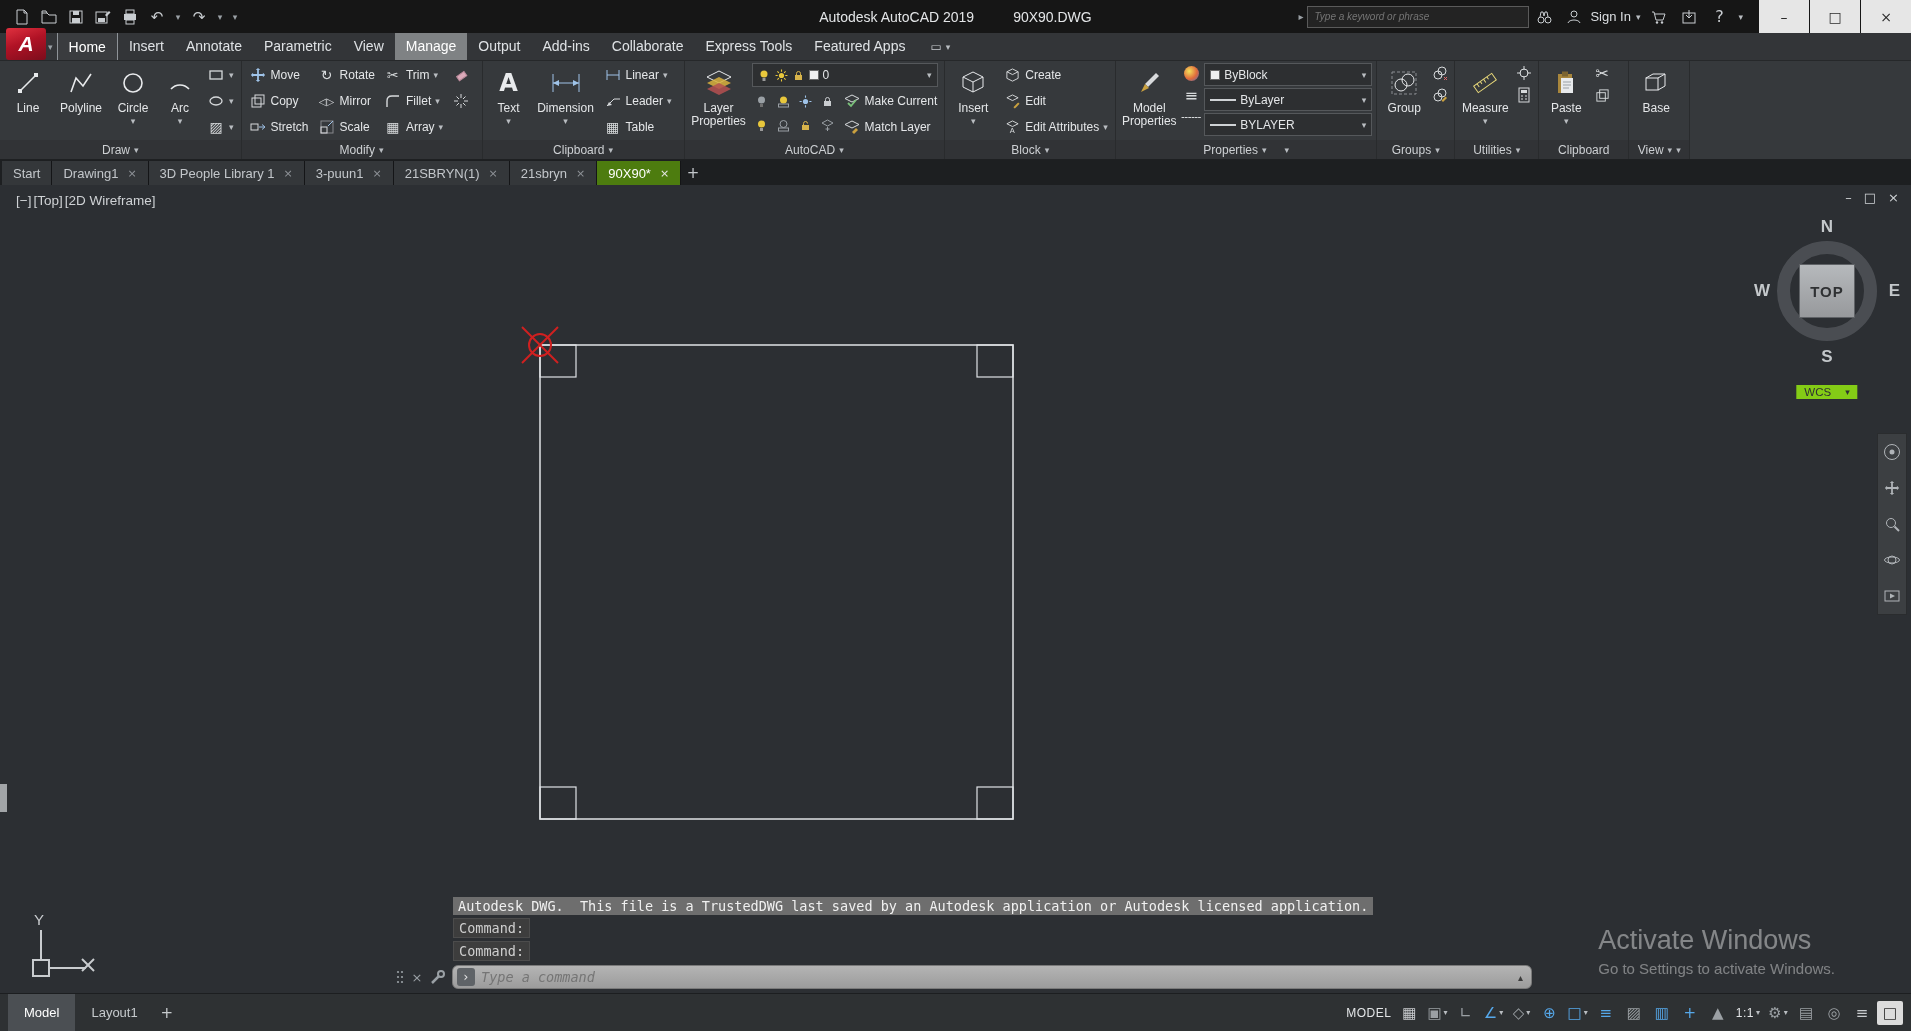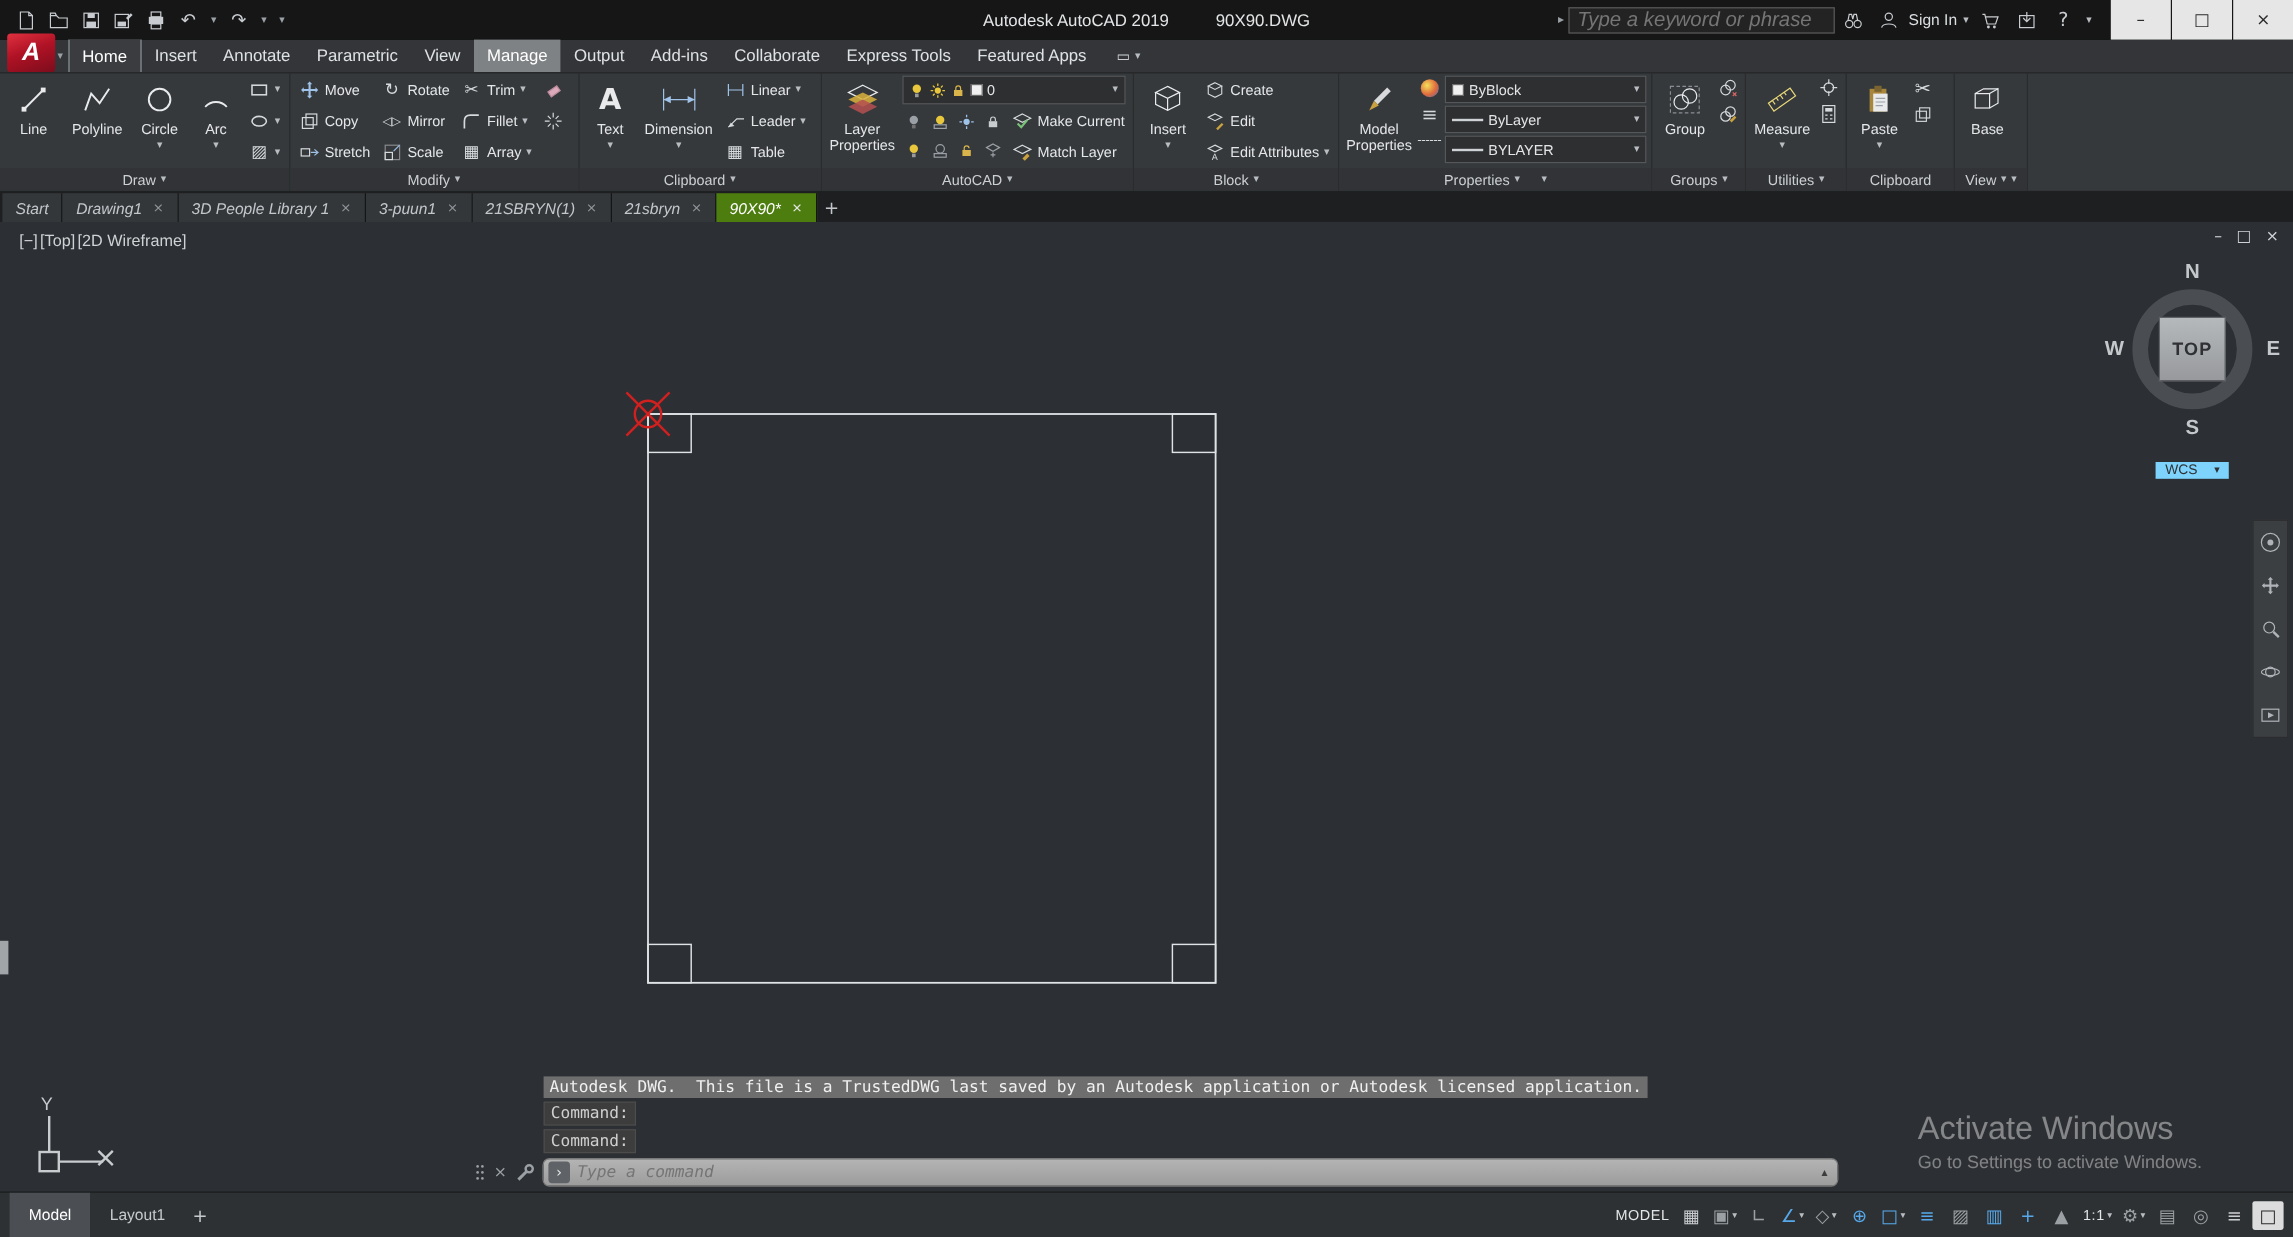--- a/index.html
+++ b/index.html
@@ -11,21 +11,21 @@
   
   .titlebar { height:33px; background:#161616; display:flex; align-items:center; color:#e8e8e8; position:relative; flex:0 0 33px; }
   .qat { display:flex; align-items:center; gap:3px; padding-left:10px; z-index:2; }
   .qbtn { width:24px; height:24px; display:flex; align-items:center; justify-content:center; color:#c9cdd1; font-size:15px; }
   .qcaret { width:12px; color:#9aa0a5; font-size:9px; display:flex; justify-content:center; }
   .title-center { position:absolute; left:0; right:0; display:flex; justify-content:center; gap:39px; font-size:14px; color:#e3e5e7; pointer-events:none; }
   .tb-right { margin-left:auto; display:flex; align-items:center; gap:8px; z-index:2; }
   .search-wrap { display:flex; align-items:center; gap:4px; }
   .search-arrow { color:#9aa0a5; font-size:10px; }
   .search-box { width:222px; height:22px; background:#232323; border:1px solid #5a5a5a; display:flex; align-items:center; padding:0 6px; }
-  .search-box input { background:transparent; border:none; outline:none; color:#9a9a9a; font-style:italic; font-size:17px; width:100%; font-family:"Liberation Sans", sans-serif; }
+  .search-box input { background:transparent; border:none; outline:none; color:#9a9a9a; font-style:italic; font-size:10px; width:100%; font-family:"Liberation Sans", sans-serif; }
   .tb-ic { width:22px; height:22px; display:flex; align-items:center; justify-content:center; color:#c9cdd1; }
   .signin { display:flex; align-items:center; gap:5px; font-size:13px; color:#dcdfe2; }
   .win-controls { display:flex; height:33px; margin-left:8px; gap:1px; background:#161616; }
   .win-btn { width:50px; height:33px; background:#e6e6e6; color:#2b2b2b; display:flex; align-items:center; justify-content:center; font-size:14px; }
 
   
   .tabbar { height:28px; background:#333538; display:flex; align-items:flex-end; border-bottom:1px solid #26282a; flex:0 0 28px; }
   .acad-logo { width:40px; height:32px; margin:-6px 2px 0 6px; border-radius:3px; background:linear-gradient(160deg,#e0313f 0%,#b01225 45%,#7c0d1c 100%); color:#fff; display:flex; align-items:center; justify-content:center; font-size:21px; font-weight:bold; font-style:italic; z-index:3; }
   .logo-caret { color:#9aa0a5; font-size:9px; margin:0 4px 8px 0; }
   .rtab { height:28px; padding:0 11px; display:flex; align-items:center; font-size:14px; color:#dfe2e5; }
@@ -45,42 +45,42 @@
   .scol { display:flex; flex-direction:column; gap:2px; justify-content:flex-start; }
   .smallbtn { height:24px; display:flex; align-items:center; gap:4px; padding:0 3px; color:#e4e6e8; font-size:12px; white-space:nowrap; }
   .sicon { width:18px; height:18px; display:flex; align-items:center; justify-content:center; font-size:14px; color:#d7dadc; }
   .mini { width:20px; height:20px; display:flex; align-items:center; justify-content:center; }
   .combo { height:24px; background:#2d2f31; border:1px solid #55585b; display:flex; align-items:center; gap:4px; padding:0 5px; color:#e4e6e8; font-size:12px; }
   .combo .spacer { flex:1; }
   .swatch { width:10px; height:10px; background:#f0f0f0; border:1px solid #6a6a6a; }
   .dash-sample { width:26px; height:0; border-top:2px solid #cfd2d5; }
 
   
-  .filetabs { height:25px; background:#1d1f21; display:flex; align-items:flex-end; padding-left:2px; flex:0 0 25px;font-style:italic; }
+  .filetabs { height:25px; background:#1d1f21; display:flex; align-items:flex-end; padding-left:2px; flex:0 0 25px; }
   .ftab { height:24px; display:flex; align-items:center; gap:9px; padding:0 11px; background:#34373a; border-right:1px solid #141517; color:#c3c7cb; font-size:13px; }
   .ftab.active { background:#4d7c0f; color:#ffffff; }
   .ftab .fclose { color:#8f9398; font-size:11px; }
   .ftab-add { width:24px; height:24px; display:flex; align-items:center; justify-content:center; color:#c3c7cb; font-size:15px; }
 
   
   .viewport { flex:1 1 auto; position:relative; background:#2c2f33; overflow:hidden; }
   .vp-label { position:absolute; top:8px; left:16px; display:flex; gap:2px; font-size:13.5px; color:#cfd2d5; z-index:5; }
   .vp-wincontrols { position:absolute; top:5px; right:12px; display:flex; gap:12px; color:#cfd2d5; font-size:13px; z-index:5; }
   .drawing-svg { position:absolute; left:0; top:0; z-index:1; }
   .edge-grip { position:absolute; left:0; top:599px; width:7px; height:28px; background:#c0c3c6; opacity:.8; z-index:4; }
 
   
   .viewcube { position:absolute; top:30px; right:9px; width:150px; height:212px; z-index:5; color:#c4c8cb; }
   .vc-n { position:absolute; top:2px; left:0; right:0; text-align:center; font-weight:bold; font-size:17px; }
   .vc-w { position:absolute; top:66px; left:2px; font-weight:bold; font-size:17px; }
   .vc-e { position:absolute; top:66px; right:2px; font-weight:bold; font-size:17px; }
   .vc-s { position:absolute; top:132px; left:0; right:0; text-align:center; font-weight:bold; font-size:17px; }
   .vc-ring { position:absolute; top:26px; left:25px; width:100px; height:100px; border-radius:50%; border:13px solid rgba(145,150,155,0.30); }
   .vc-face { position:absolute; top:49px; left:47px; width:56px; height:54px; background:linear-gradient(#b6b9bc,#97999c); border:1px solid #5f6266; color:#2f3133; font-weight:bold; font-size:15px; letter-spacing:1px; display:flex; align-items:center; justify-content:center; }
-  .vc-wcs { position:absolute; top:170px; left:50%; transform:translateX(-50%); background:#7dd3fc; color:#2f3133; font-size:11.5px; padding:1px 8px; display:flex; align-items:center; gap:14px; }
+  .vc-wcs { position:absolute; top:170px; left:50%; transform:translateX(-50%); background:#84cc16; color:#2f3133; font-size:11.5px; padding:1px 8px; display:flex; align-items:center; gap:14px; }
   .vc-wcs .caret { color:#2f3133; }
 
   
   .navbar { position:absolute; right:4px; top:248px; width:30px; background:rgba(62,65,68,0.9); border:1px solid #2a2c2e; display:flex; flex-direction:column; align-items:center; padding:8px 0; gap:16px; z-index:5; }
   .nav-ic { width:20px; height:20px; display:flex; align-items:center; justify-content:center; }
 
   
 
   
   .command-panel { position:absolute; left:396px; bottom:3px; width:1136px; z-index:6; font-family:"DejaVu Sans Mono", monospace; font-size:13.5px; }

